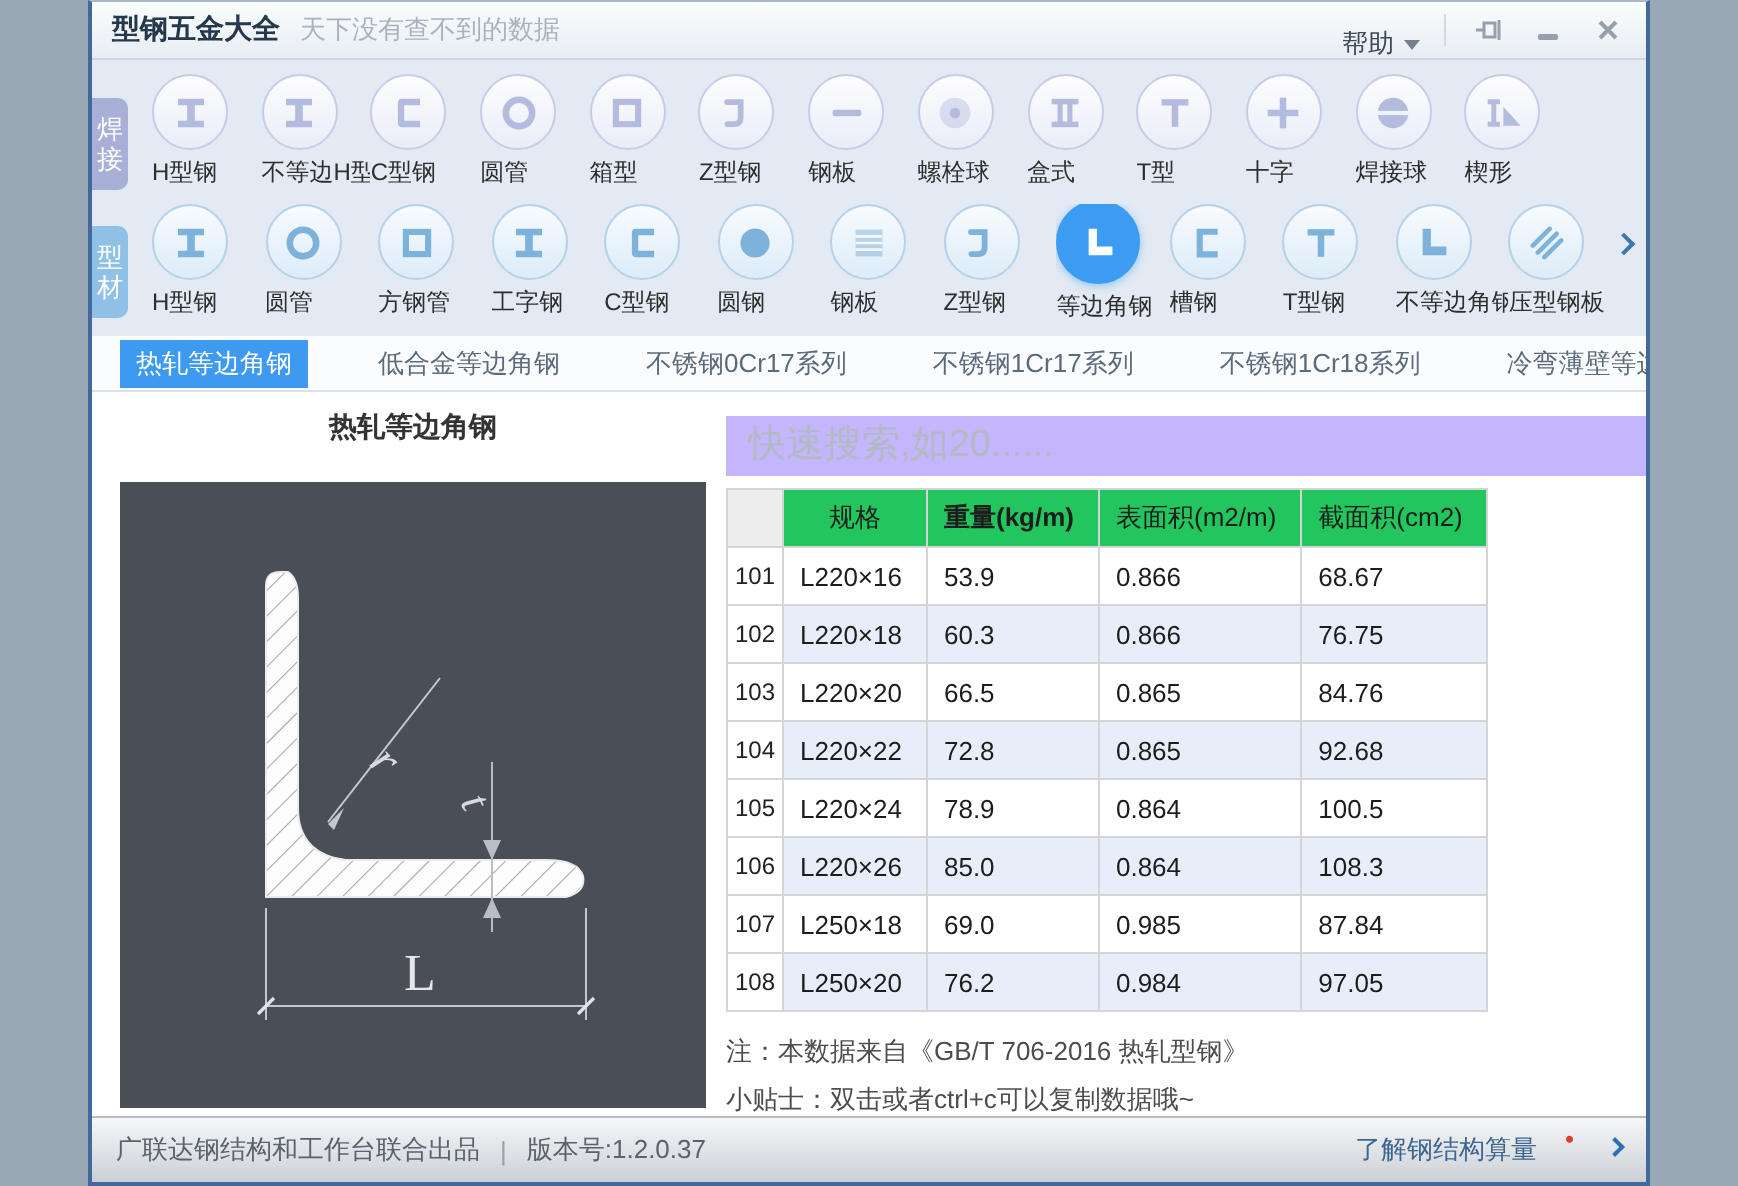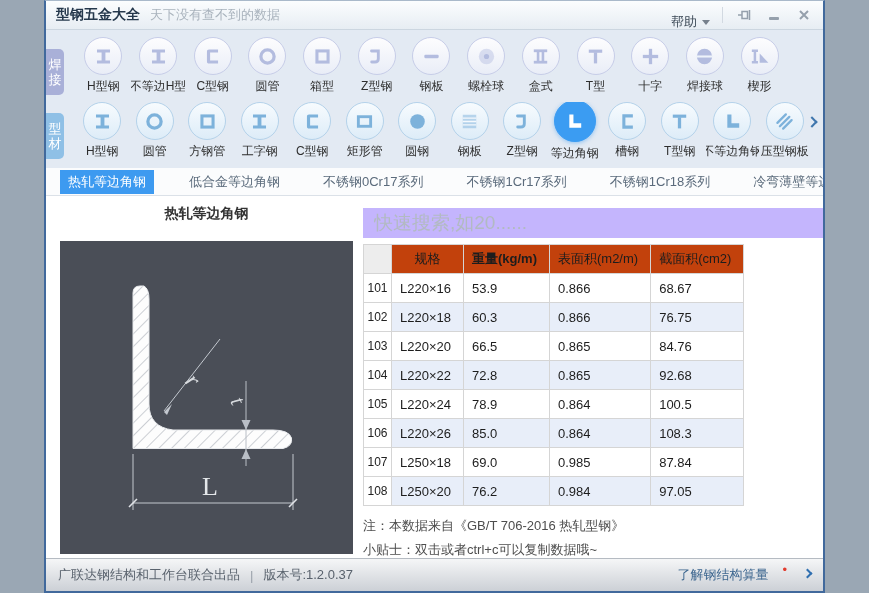--- a/index.html
+++ b/index.html
@@ -25,21 +25,21 @@
   
   .icon-area{position:absolute;top:29px;left:0;right:0;height:138px;background:#e3eaf3;}
   .side-tab{position:absolute;left:0;width:18px;height:46px;border-radius:0 5px 5px 0;
     color:#fff;font-size:13px;line-height:15px;text-align:center;padding-top:8px;
     word-break:break-all;cursor:pointer;}
   .side-tab.welding{top:19px;background:#a9b0d8;}
   .side-tab.profile{top:83px;background:#8fc0e6;}
   .icon-row{position:absolute;left:30px;display:flex;}
   .icon-row[data-row="0"]{top:7px;right:36px;}
   .icon-row[data-row="1"]{top:72px;right:12px;}
-  .icon-item{flex:1 1 0;min-width:0;display:flex;flex-direction:column;align-items:center;cursor:pointer;overflow:hidden;}
+  .icon-item{flex:1 1 0;min-width:0;display:flex;flex-direction:column;cursor:pointer;overflow:hidden;}
   .circle{width:38px;height:38px;border-radius:50%;display:flex;align-items:center;justify-content:center;flex:none;}
   .icon-row[data-row="0"] .circle{border:1px solid #c7cde8;background:linear-gradient(#fdfdfe,#e9edf7);color:#b3bcdf;}
   .icon-row[data-row="1"] .circle{border:1px solid #b4d2ea;background:linear-gradient(#f7fbfe,#ddecf8);color:#7db2db;}
   .icon-row[data-row="1"] .icon-item.active .circle{width:42px;height:42px;margin-top:-2px;background:#3b9cf2;border-color:#3b9cf2;color:#fff;box-shadow:0 1px 4px rgba(59,156,242,.5);}
   .circle svg{width:23px;height:23px;}
   .icon-label{margin-top:3px;font-size:12px;color:#2e2e2e;white-space:nowrap;}
   .more-chev{position:absolute;right:7px;top:88px;width:8px;height:8px;
     border-top:2px solid #3f76ad;border-right:2px solid #3f76ad;transform:rotate(45deg);cursor:pointer;}
   
   .tabbar{position:absolute;top:167px;left:0;right:0;height:28px;background:#fbfcfd;
@@ -56,21 +56,21 @@
   .search-row{display:flex;height:30px;}
   .search-input{flex:1;min-width:0;border:3px solid #c4b5fd;background:#c4b5fd;font-size:19px;
     padding:0 8px;color:#333;outline:none;font-family:inherit;}
   .search-input::placeholder{color:#b2bac2;}
   .search-btn{width:37px;flex:none;background:#a2cfee;border:1px solid #85c0e8;border-left:none;
     display:flex;align-items:center;justify-content:center;cursor:pointer;}
   
   .table-wrap{position:relative;margin-top:6px;height:262px;width:528px;}
   table.grid{border-collapse:collapse;table-layout:fixed;font-size:13px;color:#1d1d1d;}
   .grid th,.grid td{border:1px solid #d5d5d5;height:29px;padding:0 12px 0 8px;text-align:left;overflow:hidden;white-space:nowrap;}
-  .grid th{font-weight:normal;background:#c2410c;}
+  .grid th{font-weight:normal;background:#22c55e;}
   .grid th.corner{background:#ededed;padding:0;}
   .grid th.c-spec{text-align:center;padding:0;}
   .grid th.c-weight{font-weight:bold;}
   .grid td.num{font-size:12px;text-align:center;padding:0;color:#222;background:#fff;}
   .grid tr.alt td:not(.num){background:#e8eef9;}
   
   .v-scroll{position:absolute;right:6px;top:0;width:17px;height:262px;background:#f2f3f4;
     border:1px solid #c2c6ca;}
   .v-arr{position:absolute;left:0;right:0;height:14px;display:flex;align-items:center;justify-content:center;cursor:pointer;}
   .v-arr.up{top:1px;}
@@ -276,28 +276,20 @@
           <div class="circle">
             <svg viewBox="0 0 24 24" fill="currentColor">
               <path d="M17.8 4.6H8.4C6.9 4.6 6.2 5.4 6.2 6.8v10.4c0 1.4 .7 2.2 2.2 2.2h9.4v-3.3h-8.3V7.9h8.3z"></path>
             </svg>
           </div>
           <div class="icon-label">C型钢</div>
         </div>
         <div class="icon-item">
           <div class="circle">
             <svg viewBox="0 0 24 24" fill="currentColor">
-              <rect x="5.6" y="7" width="12.8" height="10" fill="none" stroke="currentColor" stroke-width="3"></rect>
-            </svg>
-          </div>
-          <div class="icon-label">矩形管</div>
-        </div>
-        <div class="icon-item">
-          <div class="circle">
-            <svg viewBox="0 0 24 24" fill="currentColor">
               <circle cx="12" cy="12" r="7.6"></circle>
             </svg>
           </div>
           <div class="icon-label">圆钢</div>
         </div>
         <div class="icon-item">
           <div class="circle">
             <svg viewBox="0 0 24 24" fill="currentColor">
               <rect x="5" y="5" width="14" height="14" opacity="0.5"></rect>
               <path d="M5 8.5h14M5 12h14M5 15.5h14" stroke="#f5f9fd" stroke-width="1.4" fill="none"></path>

